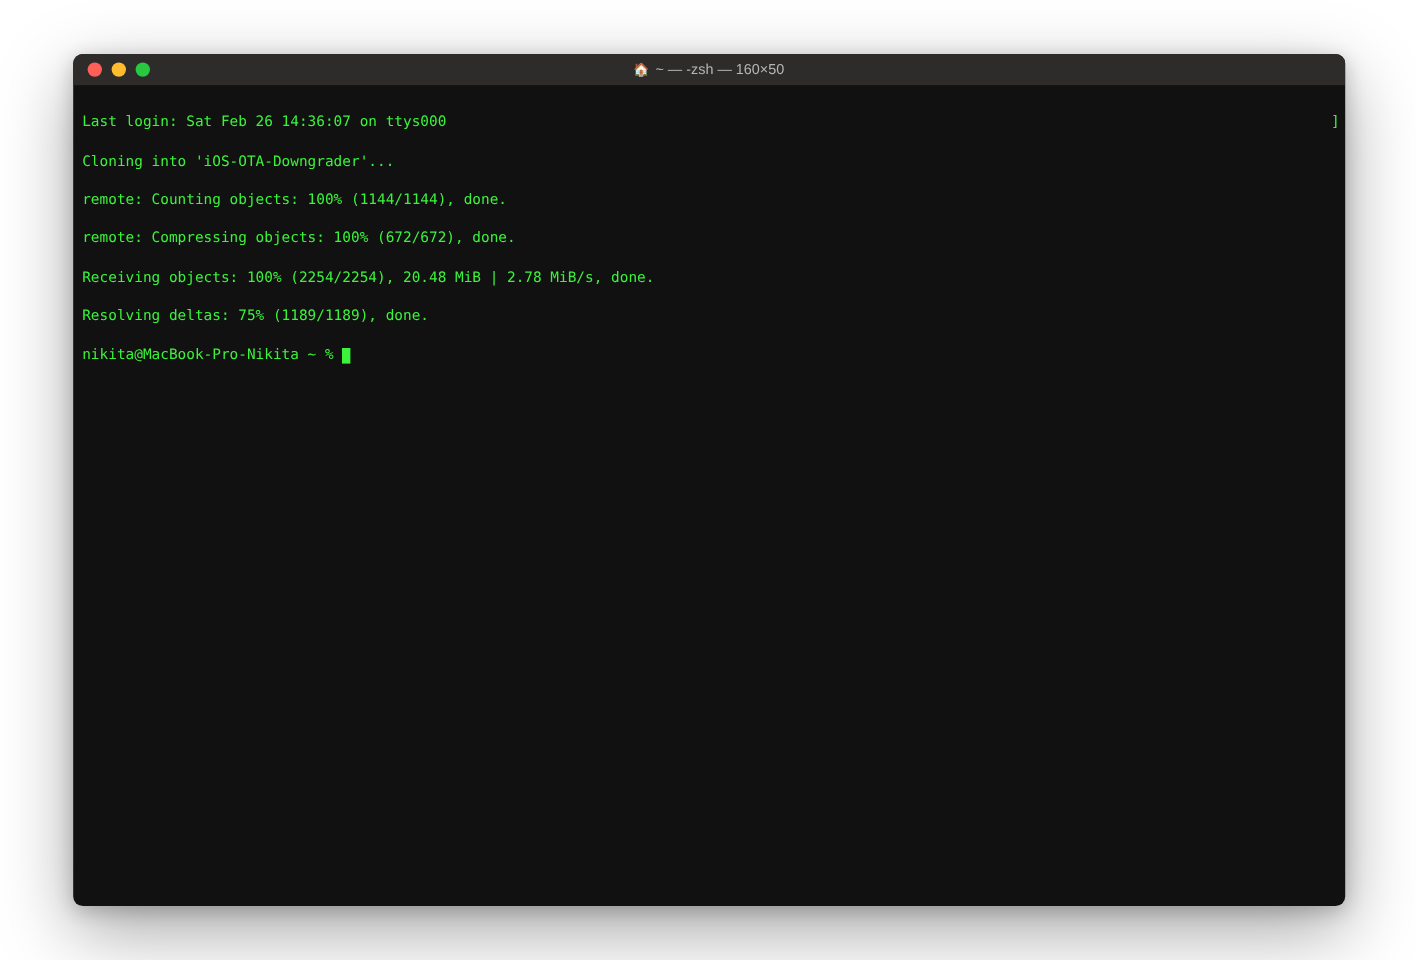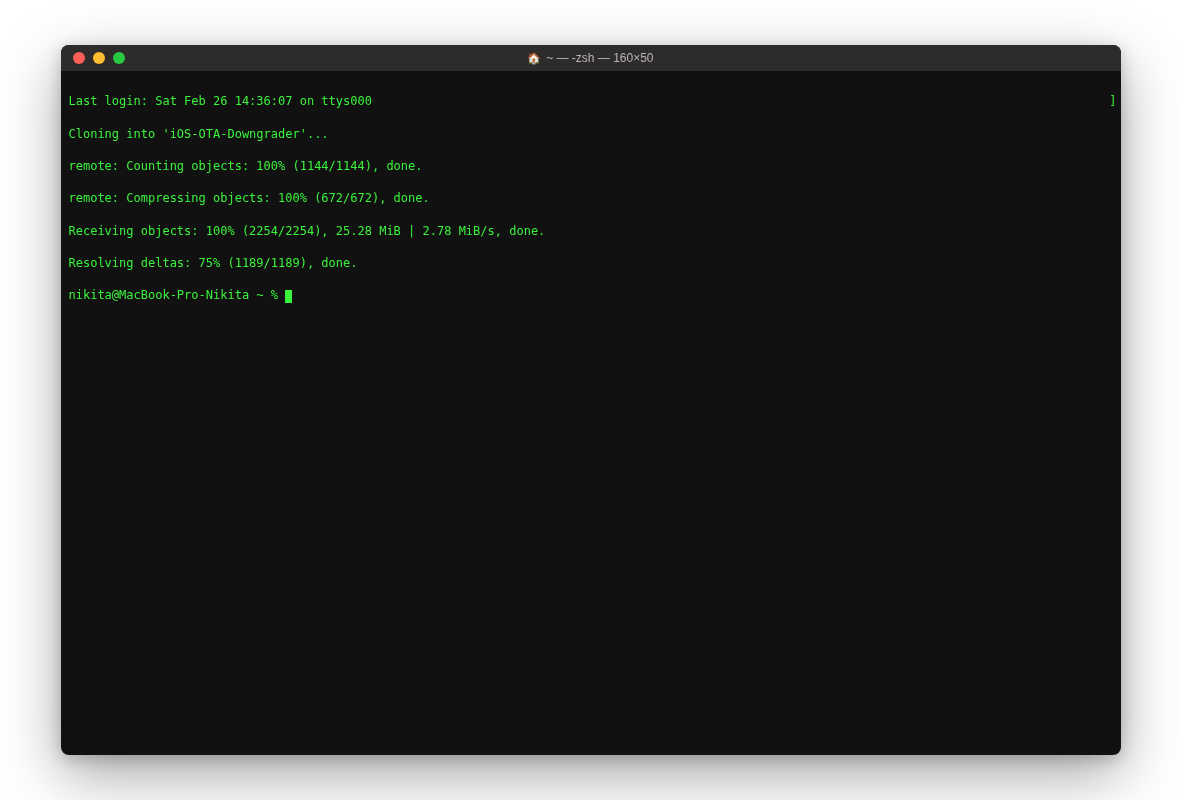--- a/index.html
+++ b/index.html
@@ -106,18 +106,18 @@
     <div class="titlebar-title">
       <span class="home-icon">🏠</span>
       <span>~ — -zsh — 160×50</span>
     </div>
   </div>
   <div class="terminal-body">
 <span class="terminal-line">Last login: Sat Feb 26 14:36:07 on ttys000</span>
 <span class="terminal-line">Cloning into 'iOS-OTA-Downgrader'...</span>
 <span class="terminal-line">remote: Counting objects: 100% (1144/1144), done.</span>
 <span class="terminal-line">remote: Compressing objects: 100% (672/672), done.</span>
-<span class="terminal-line">Receiving objects: 100% (2254/2254), 25.28 MiB | 2.78 MiB/s, done.</span>
+<span class="terminal-line">Receiving objects: 100% (2254/2254), 20.48 MiB | 2.78 MiB/s, done.</span>
 <span class="terminal-line">Resolving deltas: 75% (1189/1189), done.</span>
 <span class="terminal-line"><span>nikita@MacBook-Pro-Nikita ~ % </span><span class="cursor"></span></span>
 <span class="right-bracket">]</span>
   </div>
 </div>
 
 </body></html>

